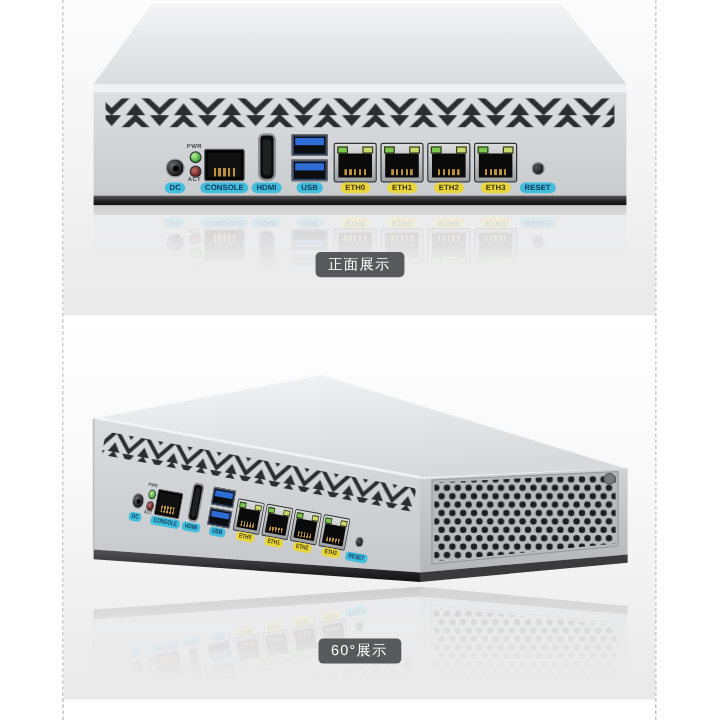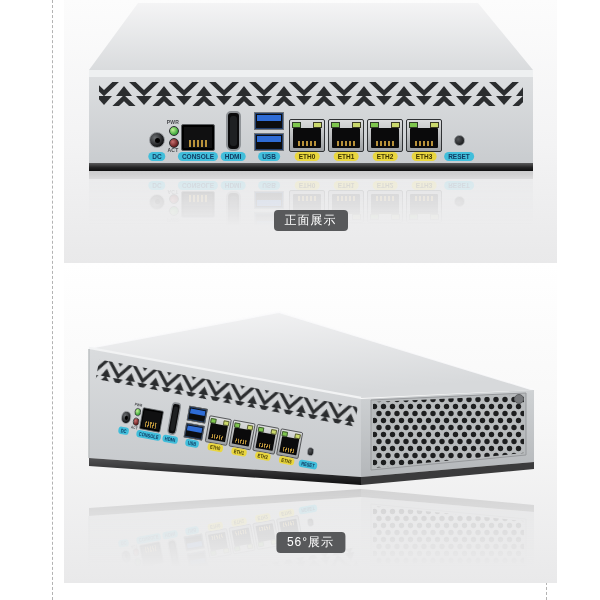--- a/index.html
+++ b/index.html
@@ -5,21 +5,21 @@
   html,body{margin:0;padding:0;}
   body{
     width:600px;height:600px;position:relative;overflow:hidden;
     background:#ffffff;
     font-family:"Liberation Sans", sans-serif;
   }
   .frame-line{position:absolute;top:0;bottom:0;width:0;border-left:1px dashed #b3b3b3;}
   .frame-line.left{left:52px;}
   .frame-line.right{left:546px;}
 
-  .section{position:absolute;left:64px;width:493px;}
+  .section{position:absolute;left:53px;width:493px;}
   .section.s1{top:0;height:263px;background:linear-gradient(180deg,#fcfcfc 0%,#f3f3f4 55%,#e9e9ea 100%);}
   .section.s2{top:263px;height:320px;background:linear-gradient(180deg,#ffffff 0%,#f8f8f8 45%,#e9e9ea 100%);}
 
   .badge{
     position:absolute;left:50%;transform:translateX(-50%);
     background:#58595b;color:#ffffff;font-size:12px;letter-spacing:1px;
     padding:2px 11px;border-radius:4px;white-space:nowrap;
   }
   .s1 .badge{top:210px;}
   .s2 .badge{top:269px;}
@@ -457,14 +457,14 @@
             <div class="port port-button" style="left: 365px; top: 58px; width: 11px; height: 11px;"></div>
             <span class="pill cyan" style="left: 370px;">RESET</span>
             <span class="led led-pwr" style="left: 80px; top: 49px;"></span>
             <span class="led led-act" style="left: 80px; top: 61px;"></span>
             <span class="led-label" style="left: 84px; top: 42px;">PWR</span>
             <span class="led-label" style="left: 84px; top: 70px;">ACT</span>
           </div>
   </div>
       </div>
   </div>
-  <div class="badge">56°展示</div>
+  <div class="badge">60°展示</div>
 </div>
 
 </body></html>

